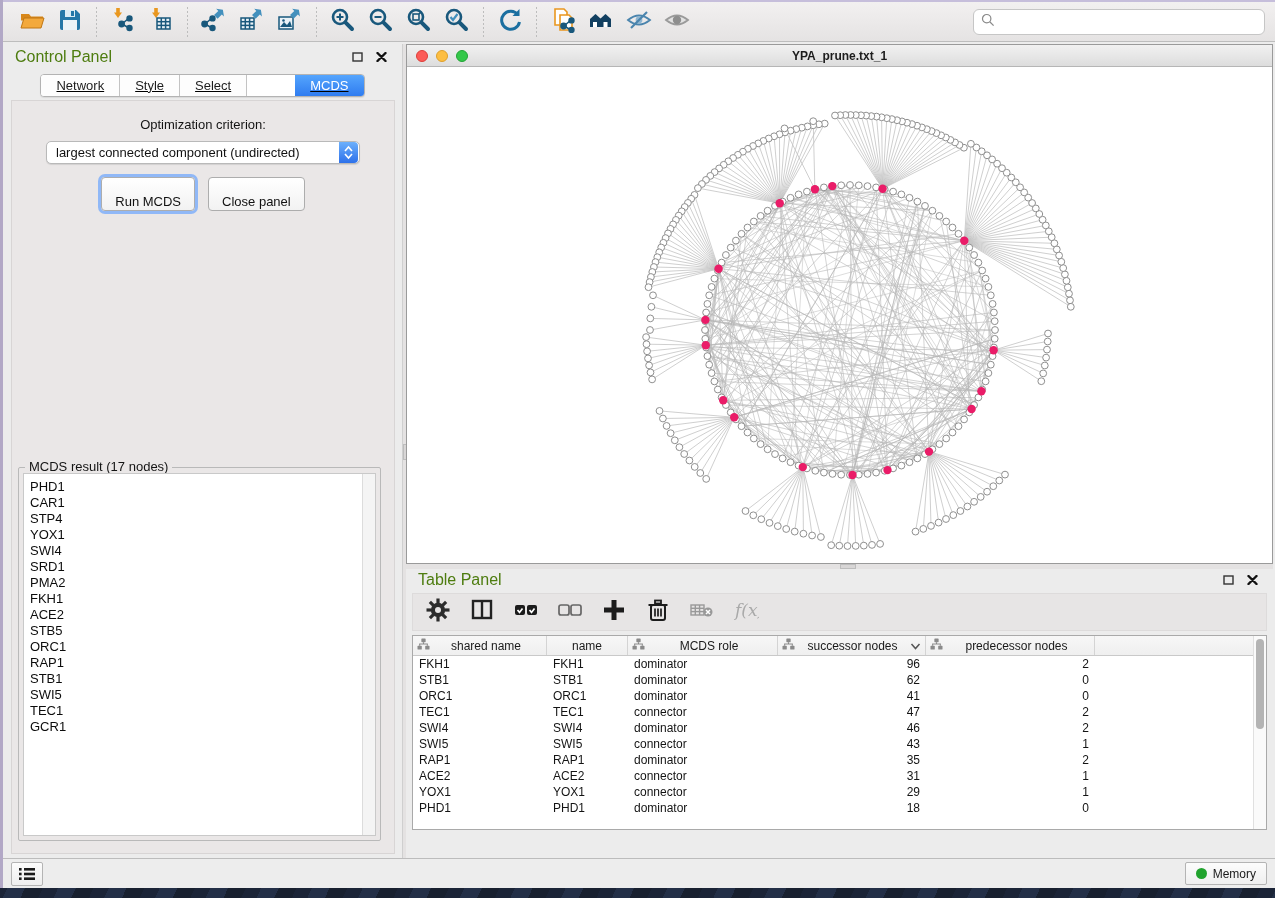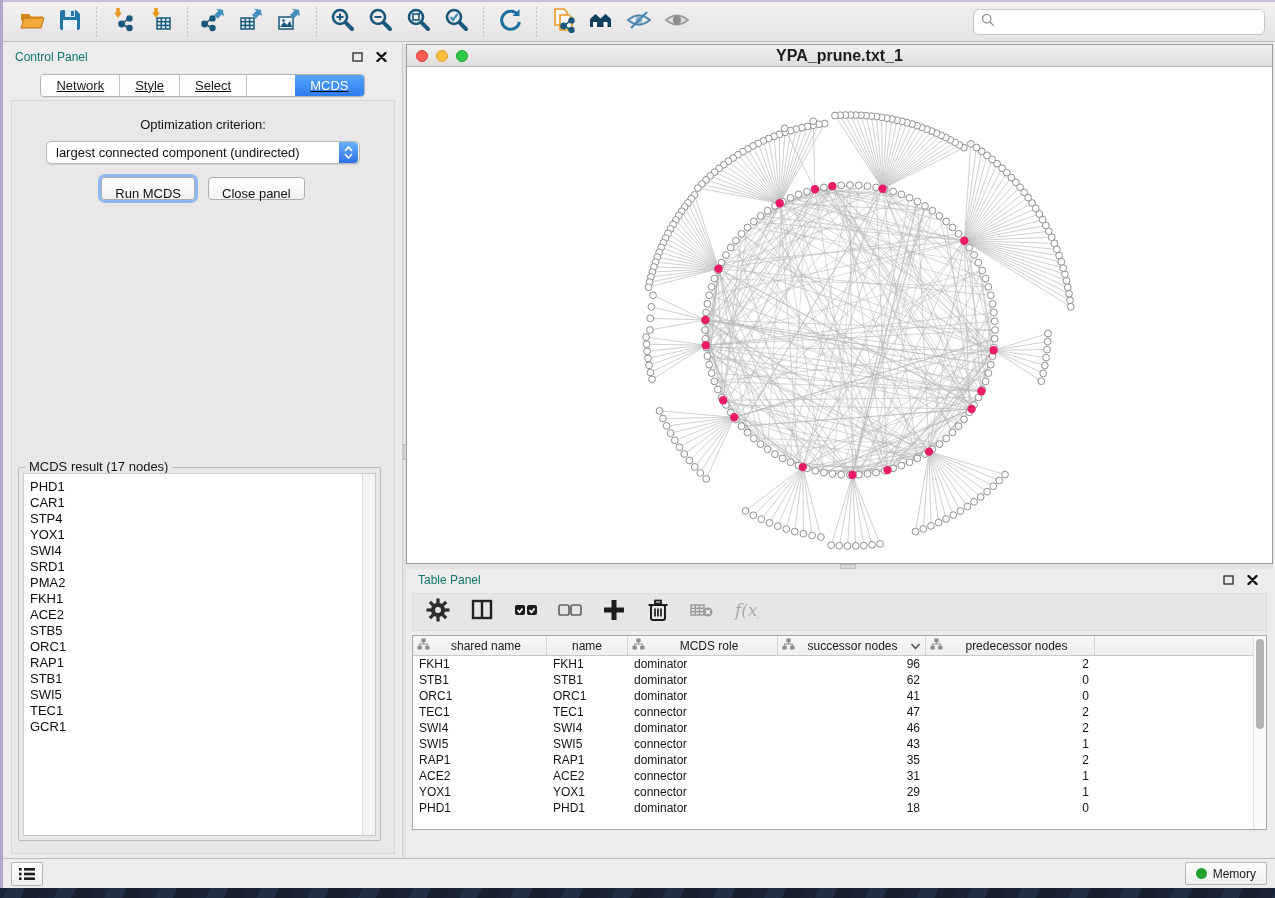--- a/index.html
+++ b/index.html
@@ -20,21 +20,21 @@
     background:repeating-linear-gradient(#bdbdbd 0 2px,transparent 2px 4px);}
   .tb-spacer{flex:1;}
   .searchbox{width:292px;height:26px;background:#fff;border:1px solid #c6c6c6;border-radius:6px;
     display:flex;align-items:center;padding:0 7px;}
   .searchbox input{border:none;outline:none;flex:1;font-size:13px;margin-left:5px;
     font-family:"Liberation Sans",sans-serif;background:transparent;}
 
   
   .control-panel{position:absolute;left:0;top:42px;width:399px;height:814px;background:#ececec;}
   .panel-head{height:26px;display:flex;align-items:center;padding:0 12px;}
-  .panel-title{font-size:12px;color:#0f766e;}
+  .panel-title{font-size:16px;color:#4d7c0f;}
   .panel-head .spacer{flex:1;}
   .mini-ico{width:18px;height:16px;display:flex;align-items:center;justify-content:center;
     margin-left:6px;cursor:pointer;}
   .seg-row{height:30px;display:flex;justify-content:center;align-items:center;text-decoration:underline;}
   .seg{display:flex;border:1px solid #b3b3b3;border-radius:4px;overflow:hidden;background:#fff;
     box-shadow:0 1px 1px rgba(0,0,0,.08);}
   .seg .seg-item{font-size:13px;color:#1d1d1d;padding:3px 15px;background:#fdfdfd;
     border-right:1px solid #c3c3c3;cursor:pointer;white-space:nowrap;}
   .seg .seg-item:last-child{border-right:none;}
   .seg .seg-item.sel{background:linear-gradient(#55a5fd,#2f7cf0);color:#fff;margin-left:48px;}
@@ -42,21 +42,21 @@
     background:#eae7e7;border:1px solid #d8d5d5;}
   .opt-label{margin-top:16px;text-align:center;font-size:13px;color:#141414;}
   .mac-select{margin:9px auto 0;width:314px;height:23px;background:#fff;border:1px solid #b9b9b9;
     border-radius:5px;display:flex;align-items:center;cursor:pointer;
     box-shadow:0 1px 1px rgba(0,0,0,.1);}
   .mac-select .val{flex:1;font-size:13px;color:#111;padding-left:9px;white-space:nowrap;overflow:hidden;}
   .mac-select .step{width:19px;height:21px;border-radius:0 4px 4px 0;margin-right:1px;
     background:linear-gradient(#6cb0fc,#2e71ea);display:flex;flex-direction:column;
     align-items:center;justify-content:center;gap:1px;}
   .btn-row{margin-top:13px;display:flex;justify-content:center;gap:13px;}
-  .mac-btn{height:23px;padding:8px 13px;font-size:13px;color:#111;background:linear-gradient(#fff,#f2f2f2);
+  .mac-btn{height:23px;padding:16px 13px;font-size:13px;color:#111;background:linear-gradient(#fff,#f2f2f2);
     border:1px solid #adadad;border-radius:4px;cursor:pointer;font-family:"Liberation Sans",sans-serif;}
   .mac-btn.focused{box-shadow:0 0 0 3px rgba(96,158,255,.65);}
   .groupbox{position:absolute;left:6px;right:13px;top:366px;bottom:12px;
     border:1px solid #b9b9b9;border-radius:2px;}
   .groupbox .legend{position:absolute;top:-9px;left:6px;background:#eae7e7;padding:0 4px;
     font-size:13px;color:#141414;}
   .mcds-list{position:absolute;inset:5px 4px 4px 4px;background:#fff;border:1px solid #c9c9c9;
     overflow:hidden;display:flex;}
   .mcds-items{flex:1;padding:5px 0 0 6px;}
   .mcds-items div{font-size:13px;color:#0c0c0c;line-height:16px;}
@@ -69,21 +69,21 @@
     border:1px solid #bdbdbd;}
   .h-split{position:absolute;left:403px;right:2px;top:562px;height:5px;background:#e4e2e2;cursor:row-resize;}
   .h-split .grip{position:absolute;left:50%;top:0;width:16px;height:5px;background:#d8d6d6;
     border:1px solid #bdbdbd;}
 
   
   .net-frame{position:absolute;left:403px;right:2px;top:42px;height:520px;
     border:1px solid #9a9a9a;background:#fff;}
   .net-title{height:22px;background:linear-gradient(#f1f1f1,#dddddd);border-bottom:1px solid #b6b6b6;
     position:relative;display:flex;align-items:center;justify-content:center;}
-  .net-title .t{font-size:16px;font-weight:600;color:#1c1c1c;}
+  .net-title .t{font-size:12px;font-weight:600;color:#1c1c1c;}
   .lights{position:absolute;left:9px;top:5px;display:flex;gap:8px;}
   .light{width:12px;height:12px;border-radius:50%;}
   .net-canvas{position:absolute;left:0;right:0;top:22px;bottom:0;background:#fff;}
   .net-canvas svg{width:100%;height:100%;display:block;}
 
   
   .table-panel{position:absolute;left:403px;right:2px;top:567px;bottom:30px;background:#ececec;}
   .tp-toolbar{position:absolute;left:6px;right:6px;top:24px;height:38px;background:#e7e5e5;
     border:1px solid #dddbdb;display:flex;align-items:center;padding:0 10px;gap:14px;}
   .tp-ico{width:30px;height:30px;display:flex;align-items:center;justify-content:center;cursor:pointer;}

